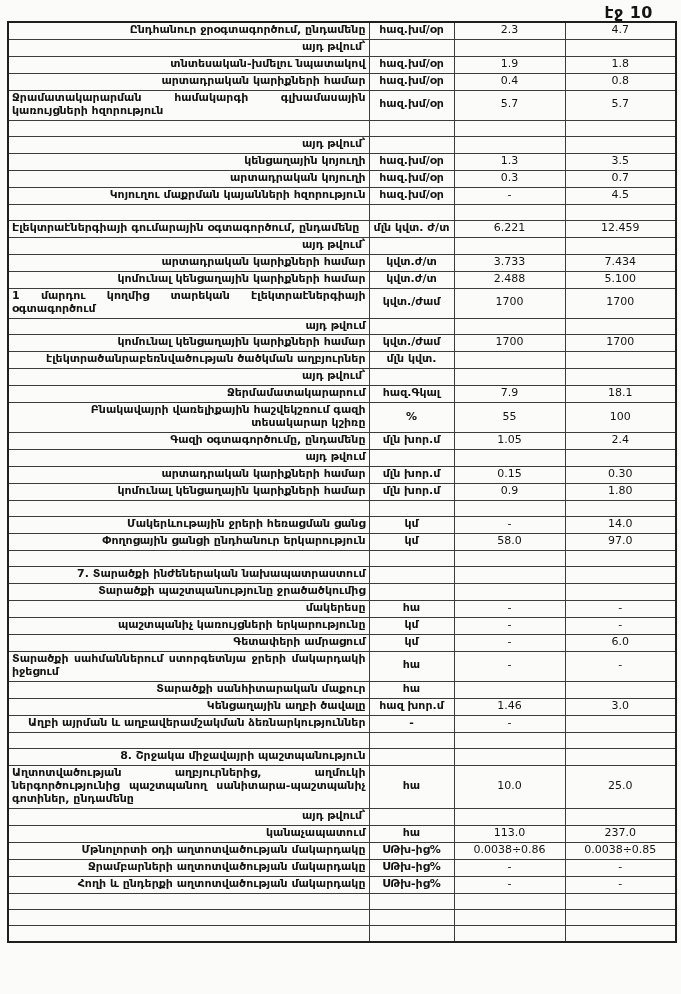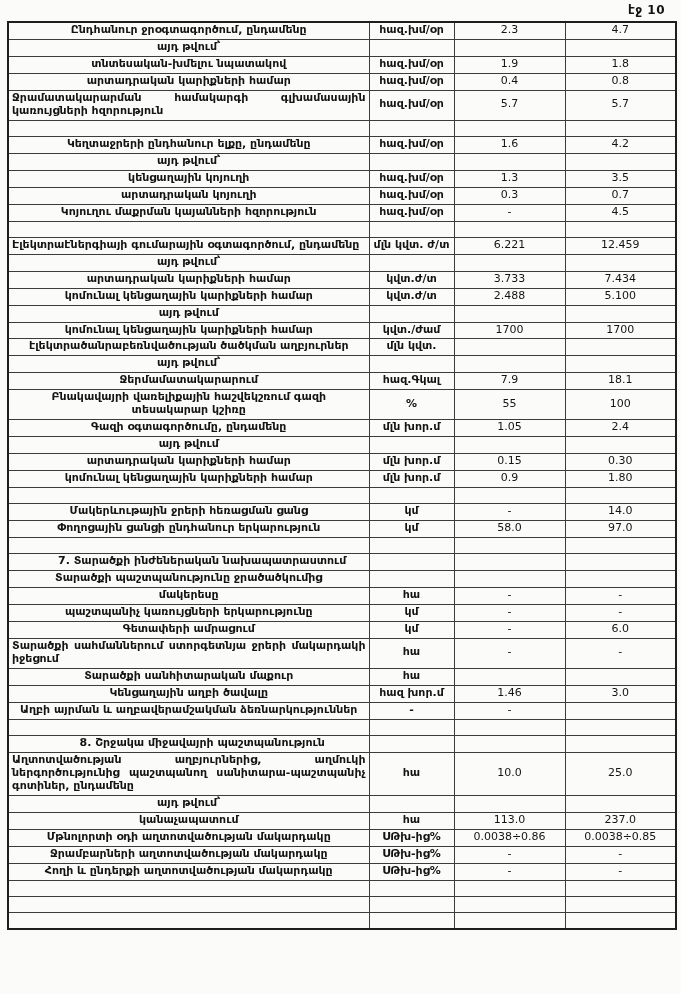--- a/index.html
+++ b/index.html
@@ -5,42 +5,42 @@
   html,body{margin:0;padding:0;}
   body{
     width:681px;height:994px;
     background:#fbfbf9;
     font-family:"DejaVu Sans",sans-serif;
     color:#141414;
     position:relative;
     overflow:hidden;
   }
   .page-num{
-    position:absolute;top:3px;right:16px;
-    font-size:12px;font-weight:bold;letter-spacing:0.5px;
+    position:absolute;top:3px;right:28px;
+    font-size:16px;font-weight:bold;letter-spacing:0.5px;
   }
   table.report{
     position:absolute;top:21px;left:7px;
     width:668px;
     border-collapse:collapse;
     table-layout:fixed;
     border:2px solid #1e1e1e;
   }
   table.report td{
     border:1px solid #3c3c3c;
     vertical-align:middle;
     font-size:11px;
     line-height:1.18;
     padding:1px 3px 2px 3px;
     overflow:hidden;
     word-wrap:break-word;
   }
   td.c-desc{
     font-weight:bold;
-    text-align:center;
+    text-align:right;
     padding-left:5px;
   }
   td.c-unit{
     font-weight:bold;
     text-align:center;
     padding-left:2px;padding-right:2px;
   }
   td.c-val{
     font-weight:normal;
     font-size:11.5px;
@@ -94,26 +94,20 @@
           <td class="c-unit">հազ.խմ/օր</td>
           <td class="c-val">5.7</td>
           <td class="c-val">5.7</td>
         </tr>
         <tr class="k-empty">
           <td class="c-desc"></td>
           <td class="c-unit"></td>
           <td class="c-val"></td>
           <td class="c-val"></td>
         </tr>
-        <tr>
-          <td class="c-desc">Կեղտաջրերի ընդհանուր ելքը, ընդամենը</td>
-          <td class="c-unit">հազ.խմ/օր</td>
-          <td class="c-val">1.6</td>
-          <td class="c-val">4.2</td>
-        </tr>
         <tr class="k-sub">
           <td class="c-desc">այդ թվում՝</td>
           <td class="c-unit"></td>
           <td class="c-val"></td>
           <td class="c-val"></td>
         </tr>
         <tr>
           <td class="c-desc">կենցաղային կոյուղի</td>
           <td class="c-unit">հազ.խմ/օր</td>
           <td class="c-val">1.3</td>
@@ -153,20 +147,26 @@
           <td class="c-desc">արտադրական կարիքների համար</td>
           <td class="c-unit">կվտ.ժ/տ</td>
           <td class="c-val">3.733</td>
           <td class="c-val">7.434</td>
         </tr>
         <tr>
           <td class="c-desc">կոմունալ կենցաղային կարիքների համար</td>
           <td class="c-unit">կվտ.ժ/տ</td>
           <td class="c-val">2.488</td>
           <td class="c-val">5.100</td>
+        </tr>
+        <tr class="j">
+          <td class="c-desc">1 մարդու կողմից տարեկան էլեկտրաէներգիայի օգտագործում</td>
+          <td class="c-unit">կվտ./ժամ</td>
+          <td class="c-val">1700</td>
+          <td class="c-val">1700</td>
         </tr>
         <tr class="k-sub">
           <td class="c-desc">այդ թվում</td>
           <td class="c-unit"></td>
           <td class="c-val"></td>
           <td class="c-val"></td>
         </tr>
         <tr>
           <td class="c-desc">կոմունալ կենցաղային կարիքների համար</td>
           <td class="c-unit">կվտ./ժամ</td>

